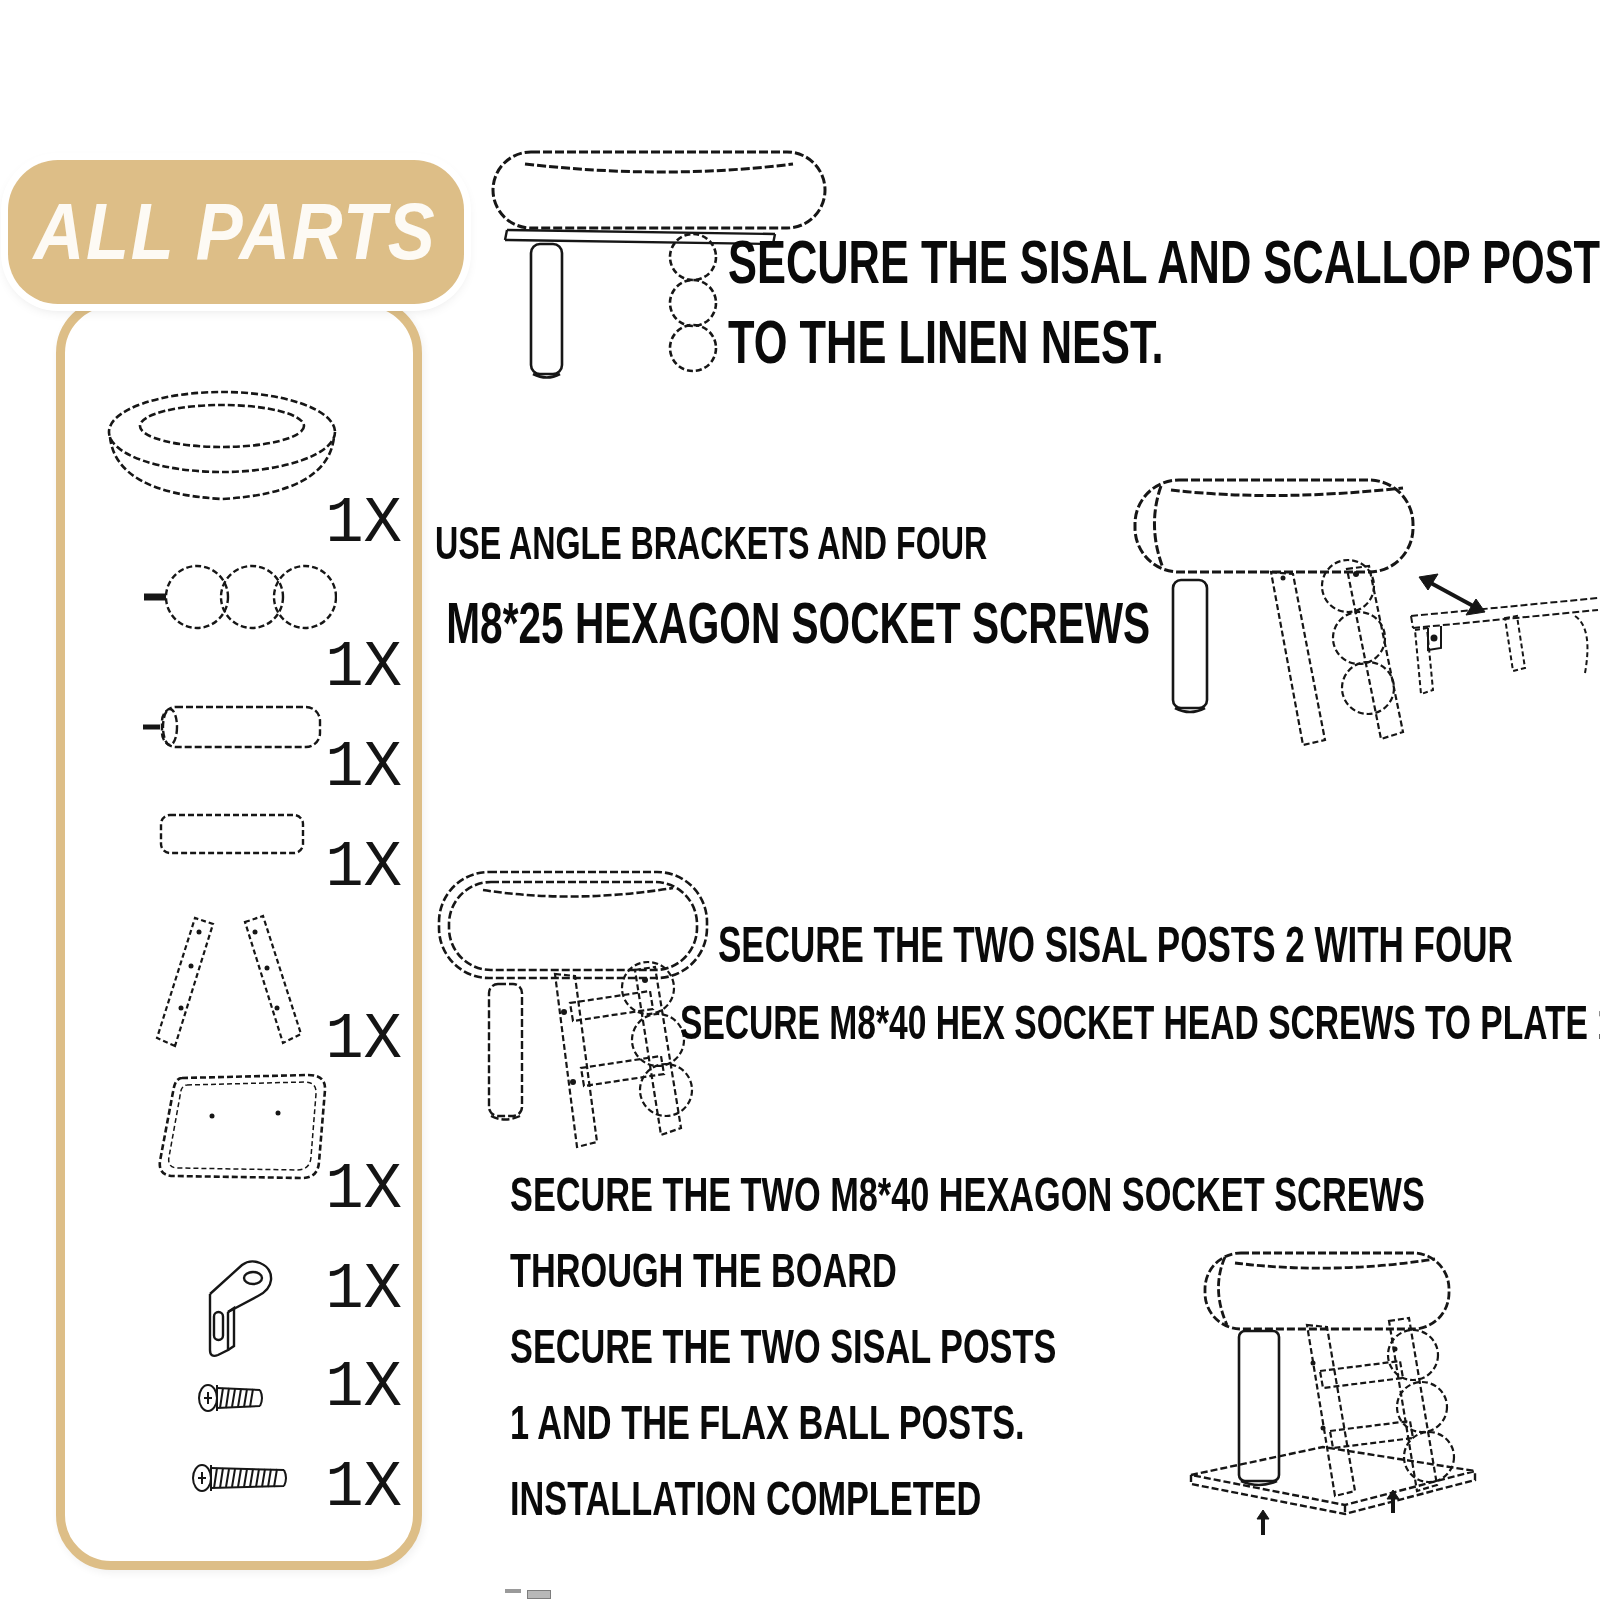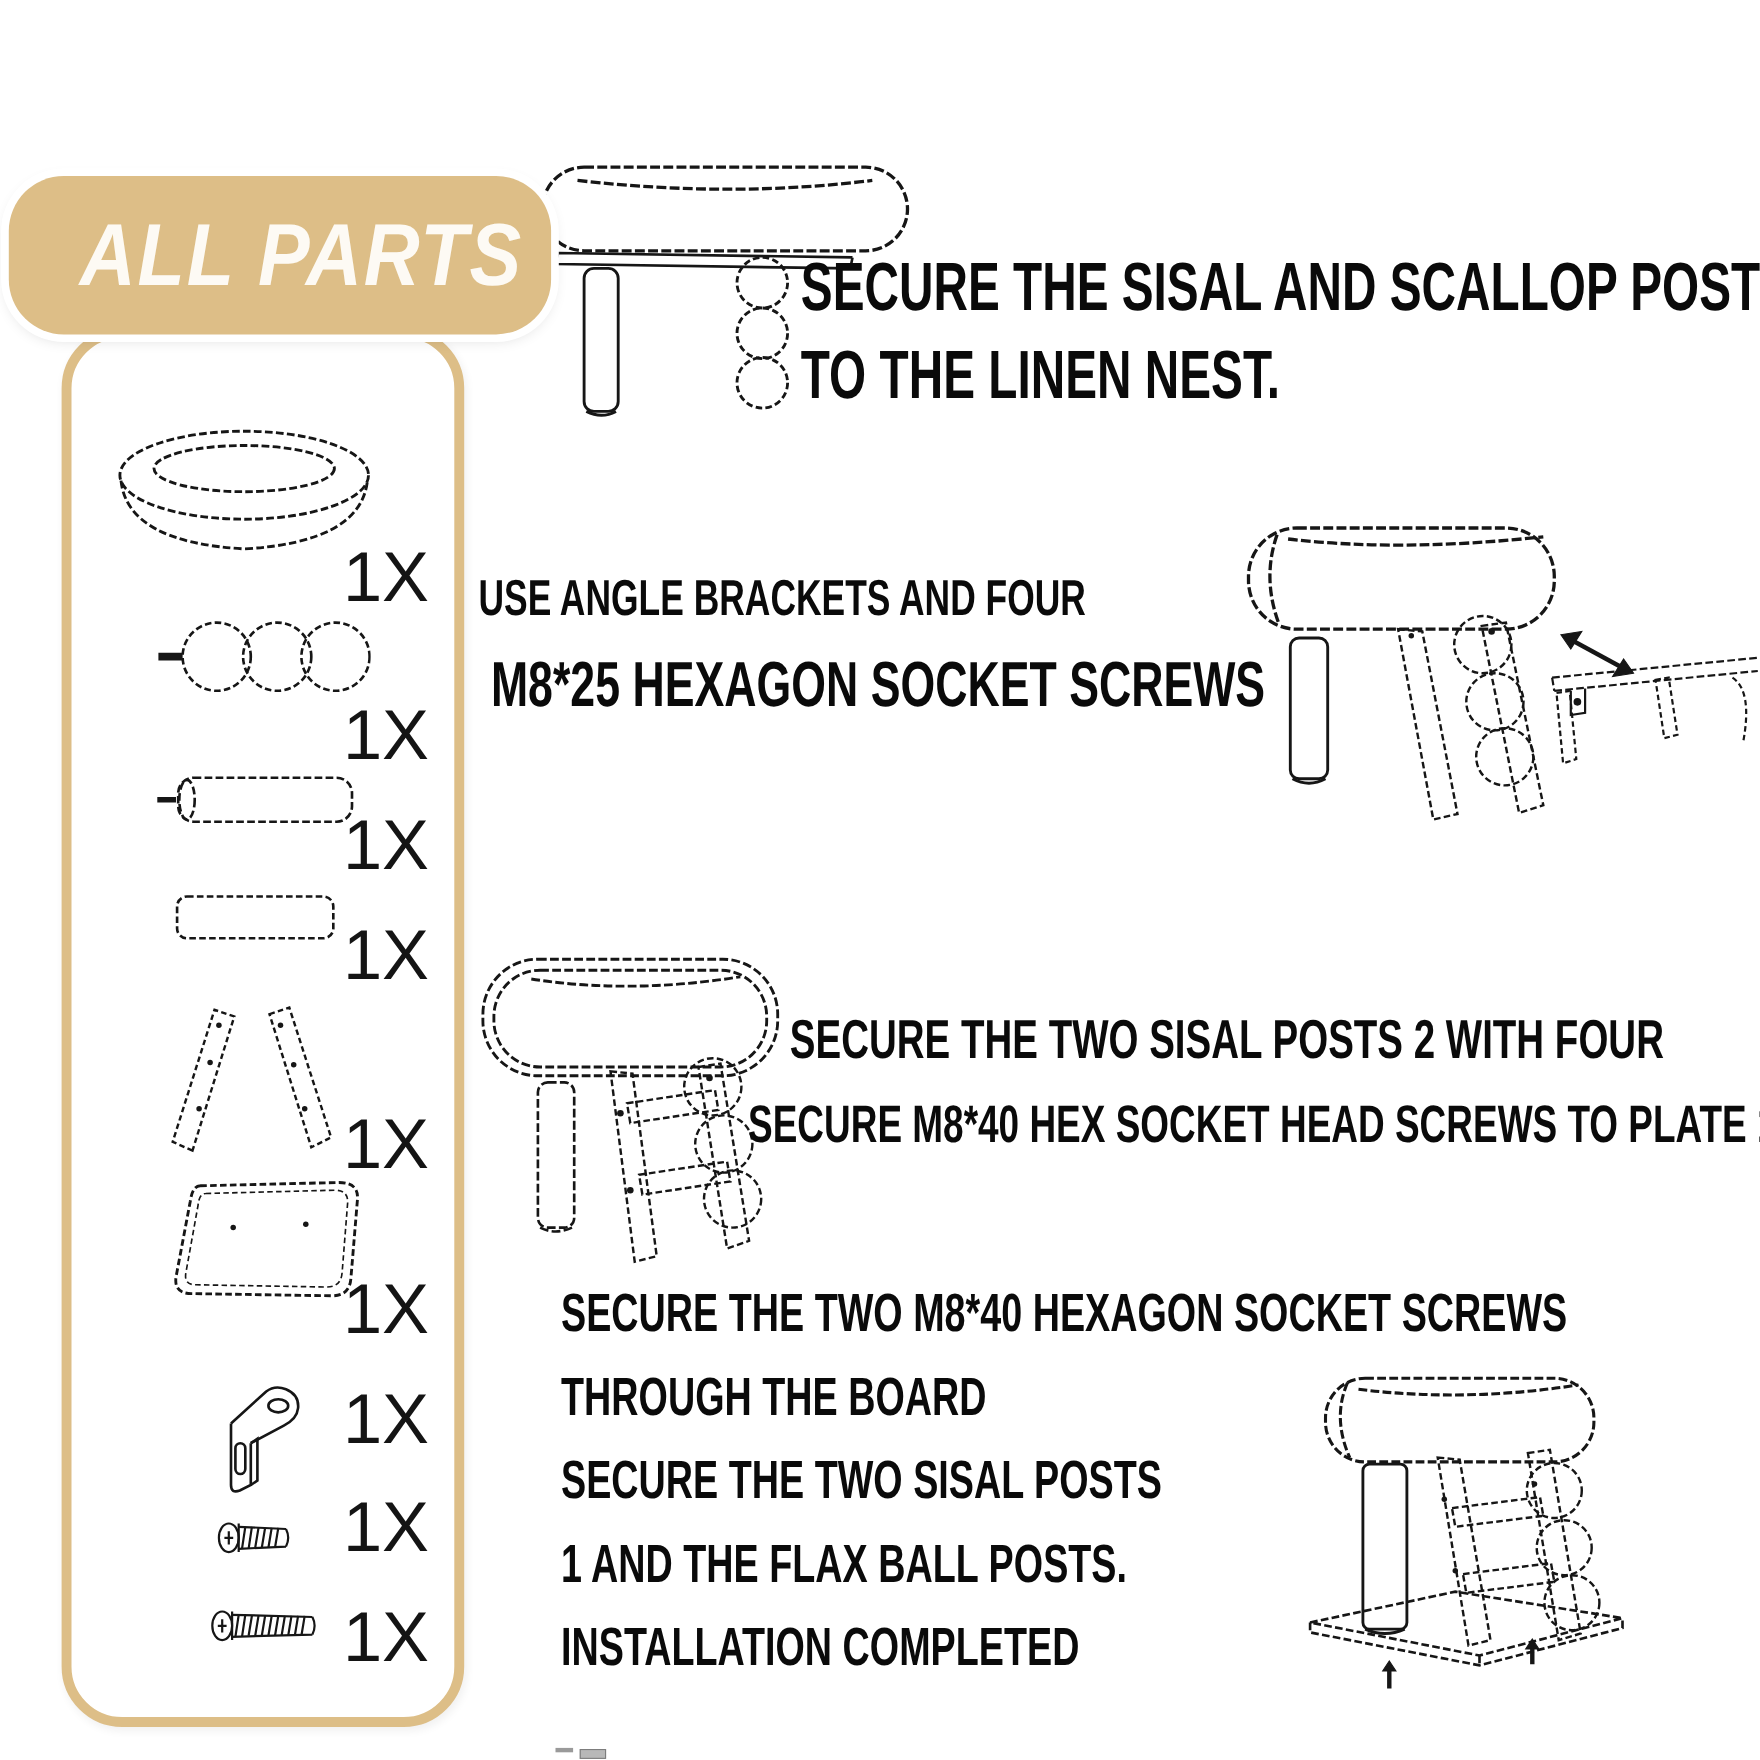--- a/index.html
+++ b/index.html
@@ -1,31 +1,31 @@
 <!DOCTYPE html>
 <html><head>
 <meta charset="utf-8">
 <style>
   html,body{margin:0;padding:0;background:#fff;}
   #sheet{position:relative;width:1600px;height:1600px;background:#fff;overflow:hidden;
          font-family:"Liberation Sans",sans-serif;color:#0b0b0b;}
   .abs{position:absolute;}
   
   #banner{left:8px;top:160px;width:456px;height:144px;border-radius:50px;
-          background:#DDBE87;display:flex;align-items:center;justify-content:flex-start;
-          box-shadow:0 0 0 7px #ffffff,0 4px 14px rgba(0,0,0,.16);z-index:5;padding-left:37px;}
+          background:#DDBE87;display:flex;align-items:center;justify-content:flex-end;
+          box-shadow:0 0 0 7px #ffffff,0 4px 14px rgba(0,0,0,.16);z-index:5;}
   #banner .t{font-size:80px;font-weight:bold;font-style:italic;color:#fdfaf4;
              letter-spacing:2px;display:inline-block;transform:scaleX(.88);
              transform-origin:center;white-space:pre;}
   
   #panel{left:56px;top:298px;width:366px;height:1272px;box-sizing:border-box;
          border:9px solid #DDBE87;border-radius:55px;background:#fff;z-index:1;
          box-shadow:2px 3px 8px rgba(0,0,0,.06);}
-  .qty{position:absolute;left:304px;width:86px;text-align:right;font-size:64px;
-       font-weight:400;color:#141414;line-height:64px;z-index:2;}
+  .qty{position:absolute;left:316px;width:86px;text-align:right;font-size:64px;
+       font-weight:400;color:#141414;line-height:64px;z-index:2;font-family:Liberation Mono, monospace;}
   
   .ln{white-space:pre;font-weight:bold;color:#0a0a0a;}
   .cx{display:inline-block;transform:scaleX(.70);transform-origin:left 50%;white-space:pre;}
   svg{display:block;}
   .artifact{background:#9a9a9a;}
 </style>
 </head>
 <body>
 
 <div id="sheet">

